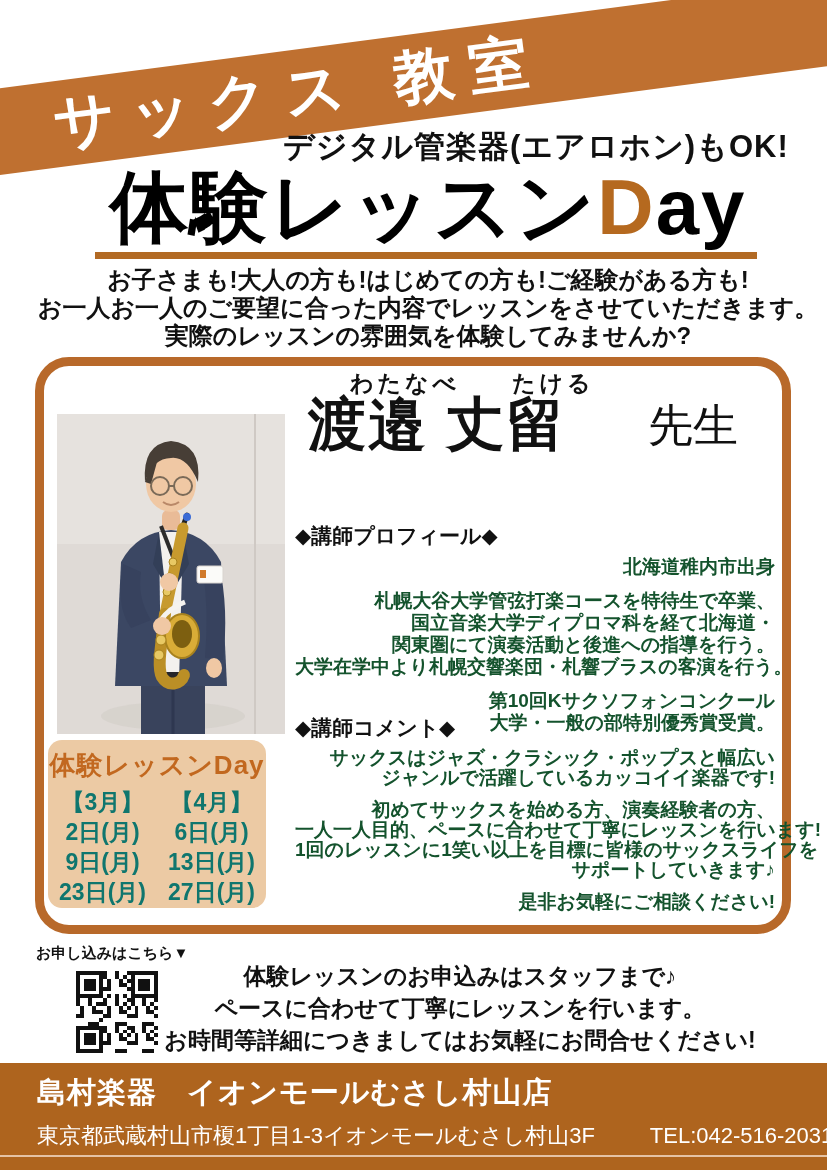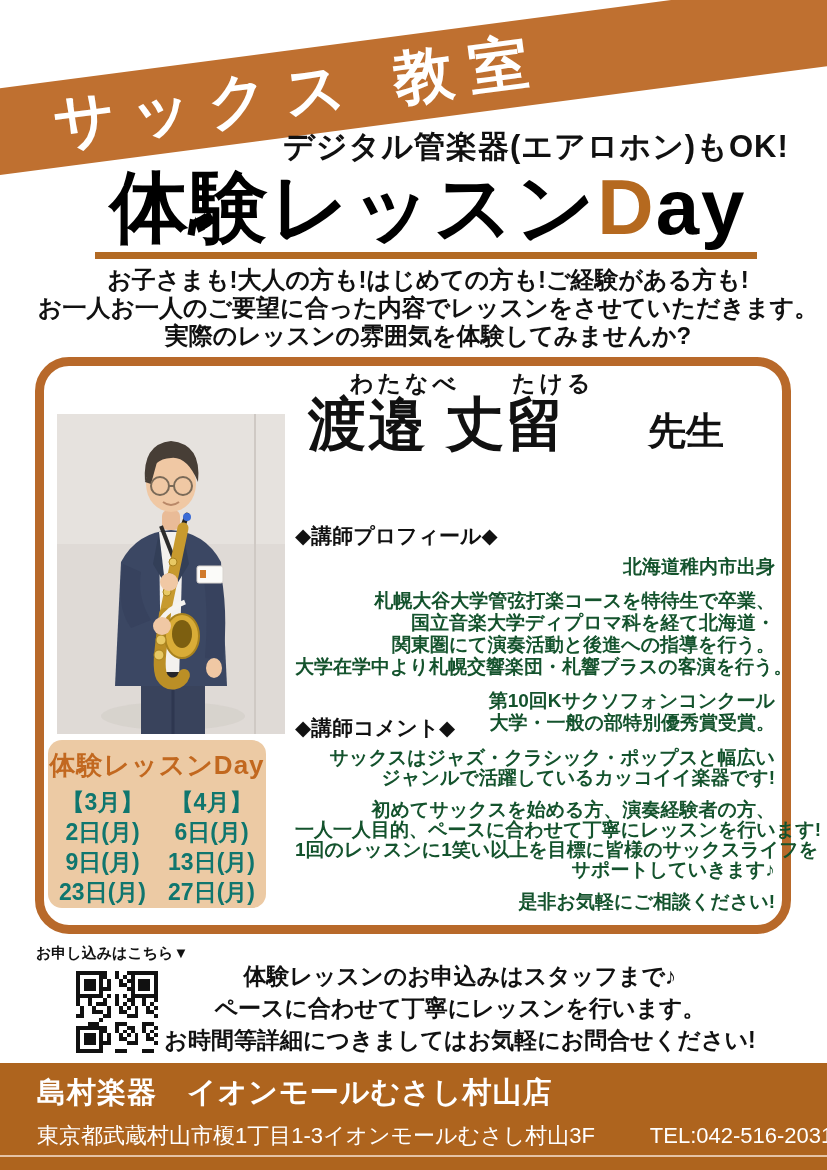--- a/index.html
+++ b/index.html
@@ -23,21 +23,21 @@
   .intro{position:absolute;top:266px;left:28px;width:800px;text-align:center;
          font-size:24px;font-weight:bold;line-height:28px;white-space:nowrap;}
   
   .main-box{
     position:absolute;left:35px;top:357px;width:756px;height:577px;
     box-sizing:border-box;border:9px solid #b8692a;border-radius:34px;background:#fff;
   }
   .furi{position:absolute;top:2px;font-size:23px;font-weight:bold;letter-spacing:4px;}
   .furi1{left:306px;} .furi2{left:468px;}
   .t-name{position:absolute;left:264px;top:20px;font-size:58px;font-weight:bold;letter-spacing:2px;white-space:nowrap;}
-  .t-hono{position:absolute;left:604px;top:40px;font-size:38px;font-weight:bold;}
+  .t-hono{position:absolute;left:604px;top:30px;font-size:45px;font-weight:normal;}
   .photo{position:absolute;left:13px;top:48px;width:228px;height:320px;}
   .photo svg{display:block;width:228px;height:320px;}
   .sect{position:absolute;left:251px;width:480px;}
   .sect-profile{top:108px;margin-top:48px;}
   .sect-comment{top:348px;}
   .sect h3{margin:0 0 6px 0;font-size:21px;font-weight:bold;}
   .tl{font-size:19px;font-weight:bold;line-height:22px;white-space:nowrap;color:#14532d;text-align:right;}
   .sect-comment .tl{line-height:20px;}
   .gap{height:12px;}
   

